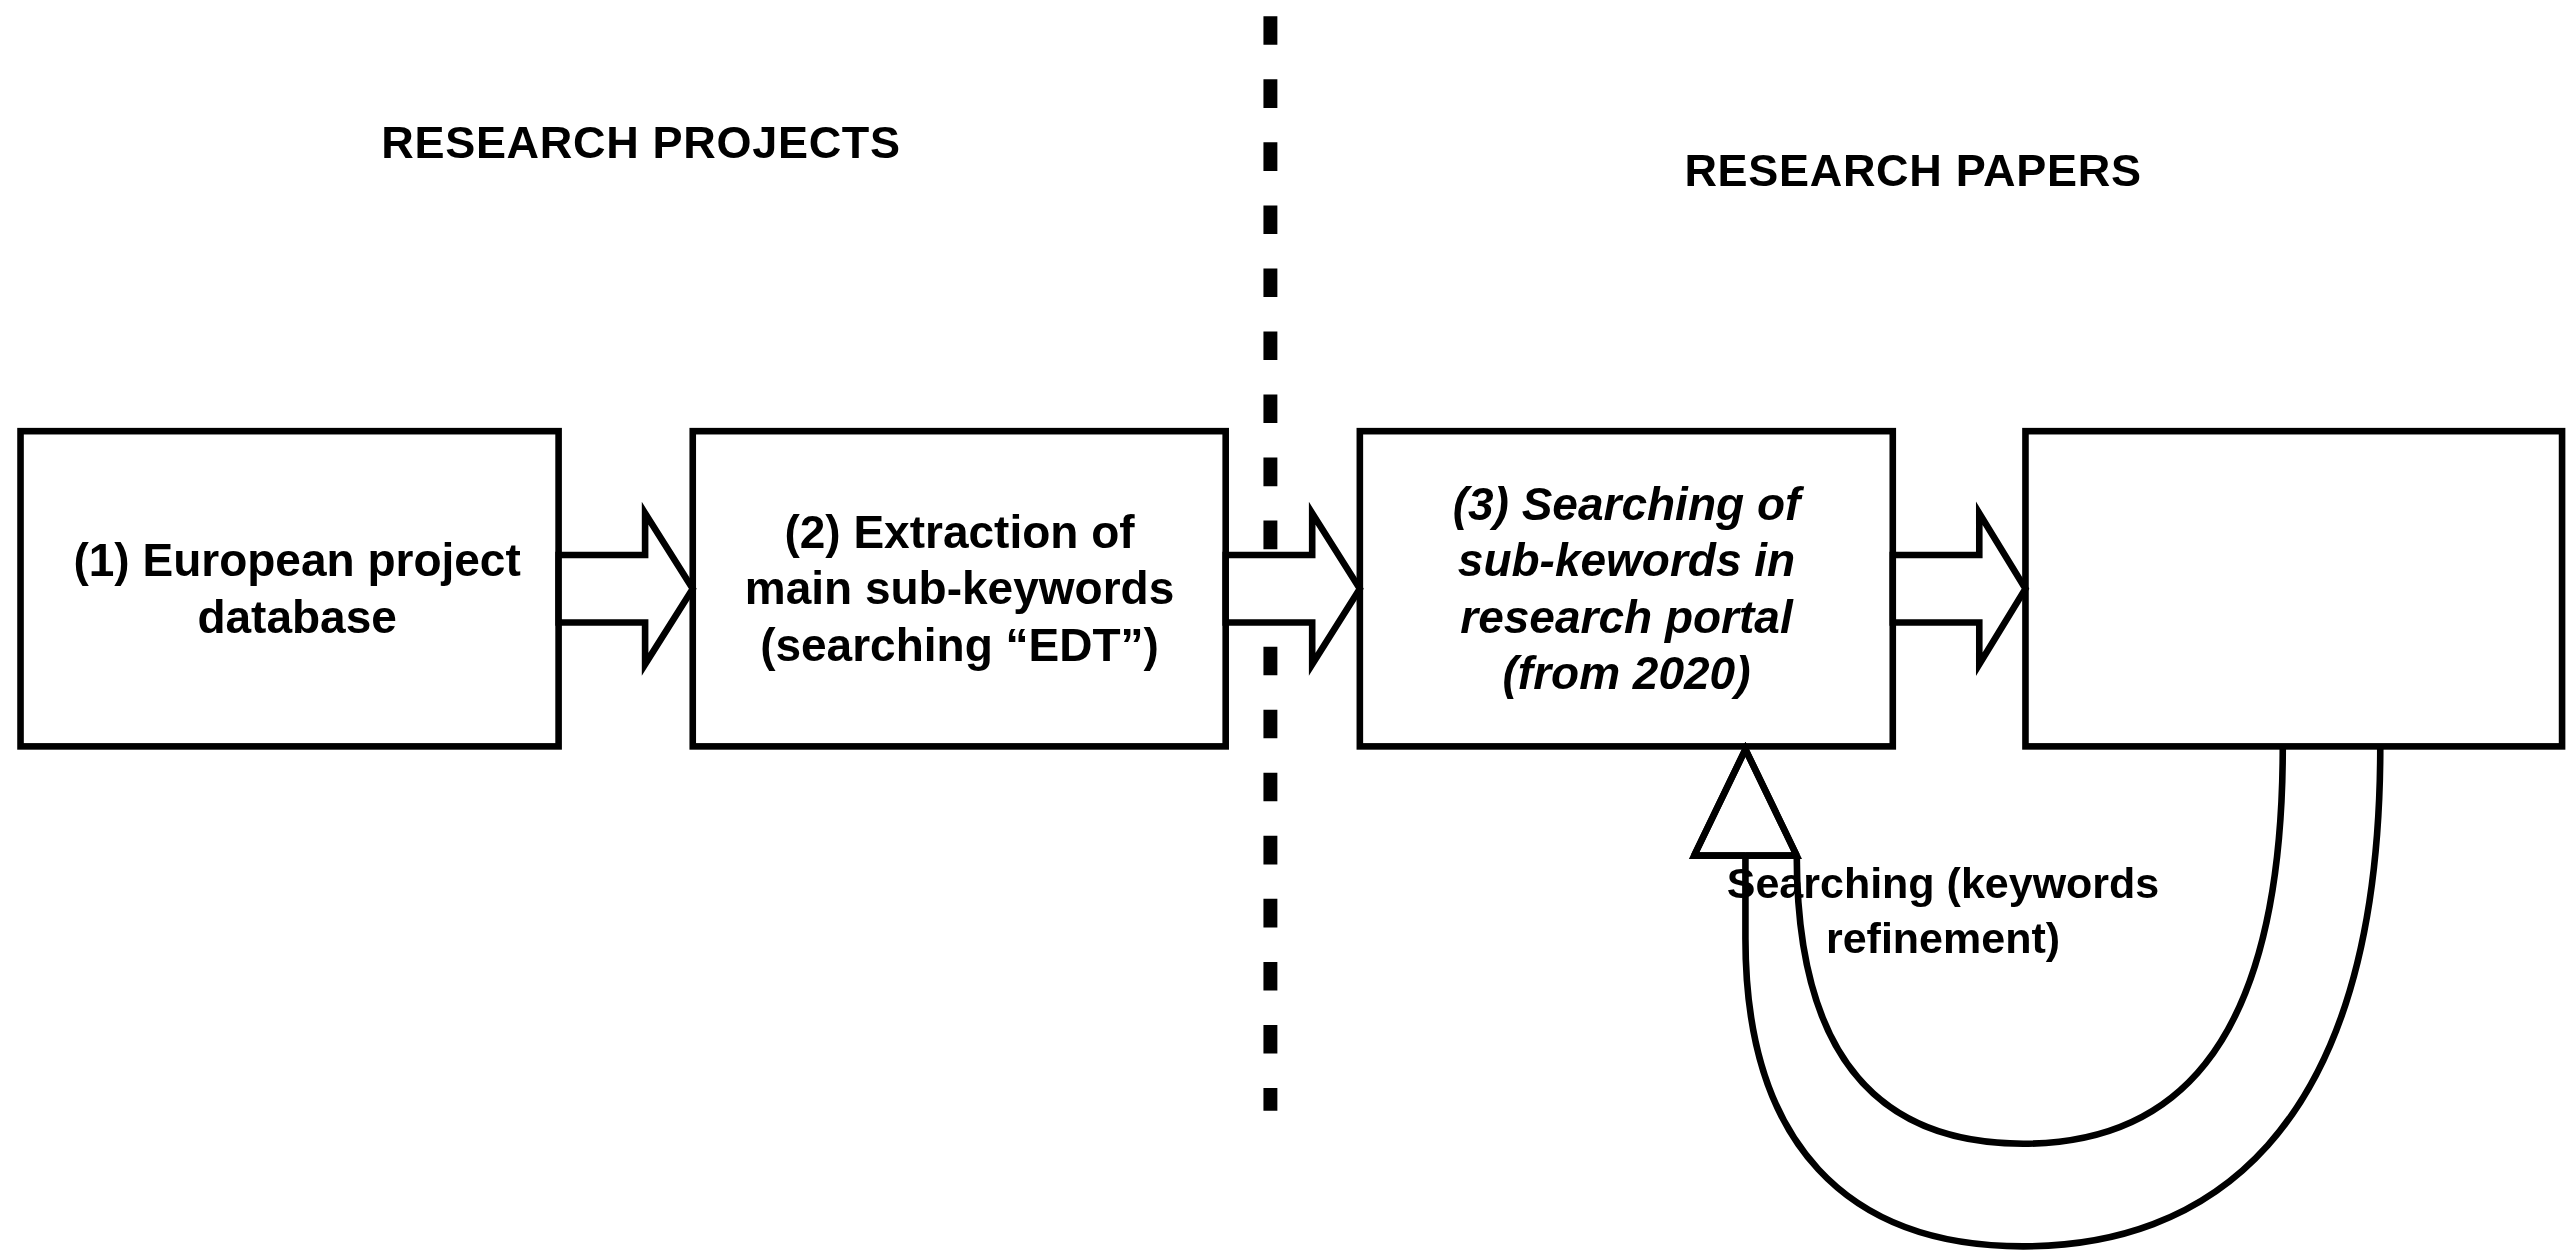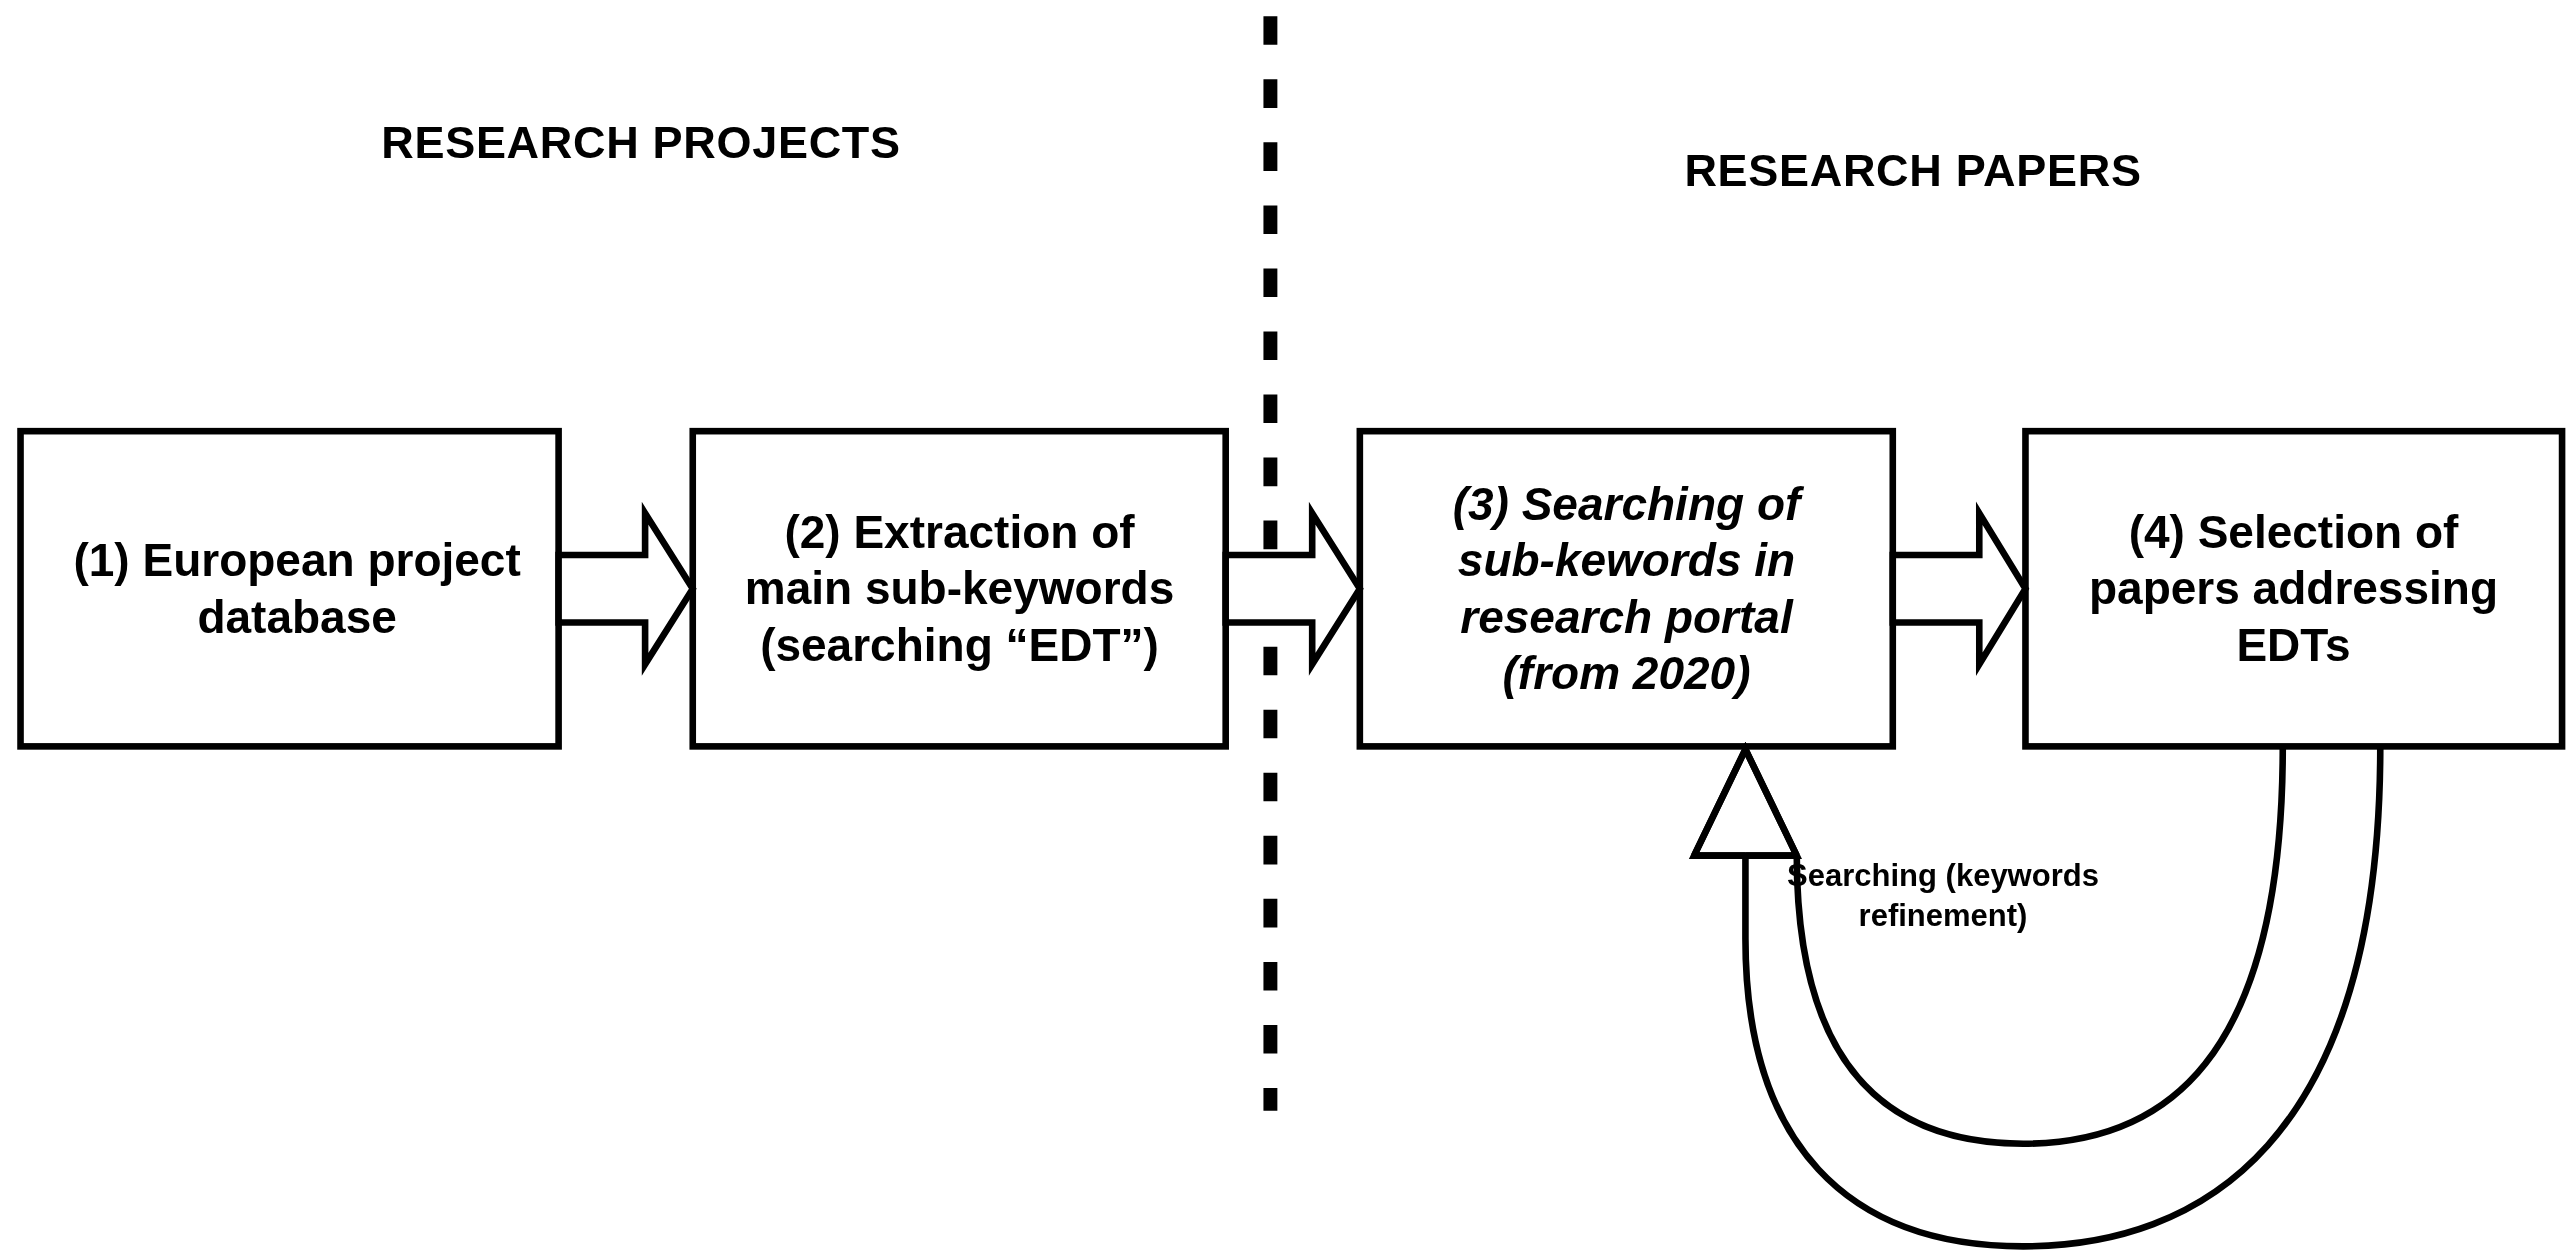--- a/index.html
+++ b/index.html
@@ -59,21 +59,21 @@
   #label-box-4 { left: 2014px; top: 431px; width: 559px;  height: 315px; }
 
   #loop-label {
     position: absolute;
     left: 1943px;
     top: 856px;
     width: 513px;
     transform: translateX(-50%);
     font-family: "Liberation Sans", sans-serif;
     font-weight: bold;
-    font-size: 31px;
+    font-size: 43px;
     line-height: 1.28;
     color: #000000;
     text-align: center;
     white-space: pre-line;
     pointer-events: none;
   }
 </style>
 </head>
 <body>
 
@@ -116,21 +116,18 @@
 
   <div class="process-box-label" id="label-box-1">(1) European project
 database</div>
   <div class="process-box-label" id="label-box-2">(2) Extraction of
 main sub-keywords
 (searching “EDT”)</div>
   <div class="process-box-label" id="label-box-3">(3) Searching of
 sub-kewords in
 research portal
 (from 2020)</div>
-  <div class="process-box-label" id="label-box-4">(4) Selection of
-papers addressing
-EDTs</div>
 
   <div id="loop-label">Searching (keywords
 refinement)</div>
 
 </div>
 
 
 </body></html>

